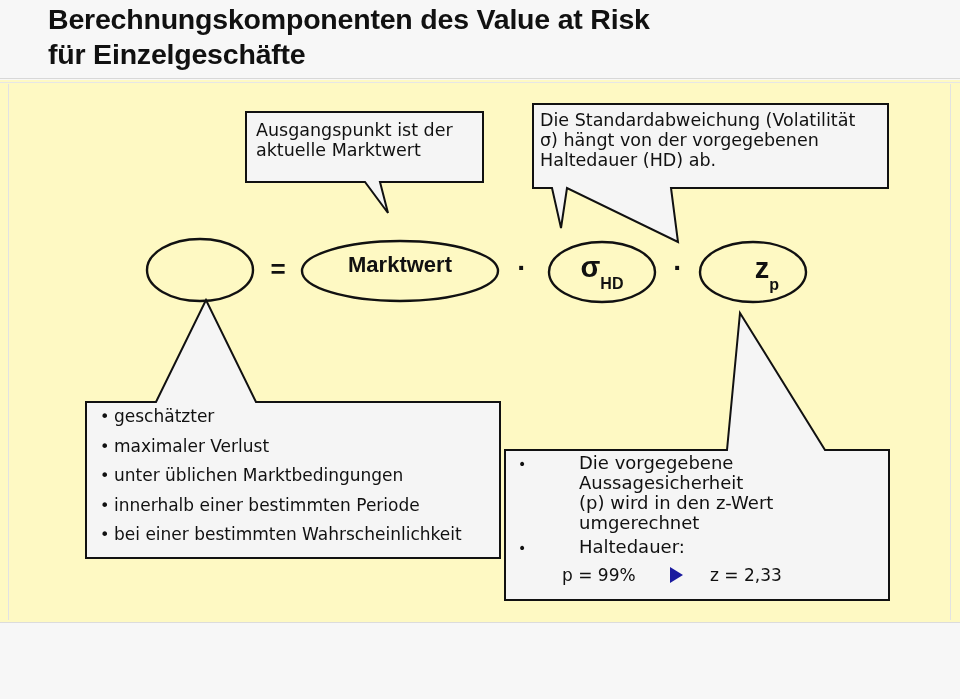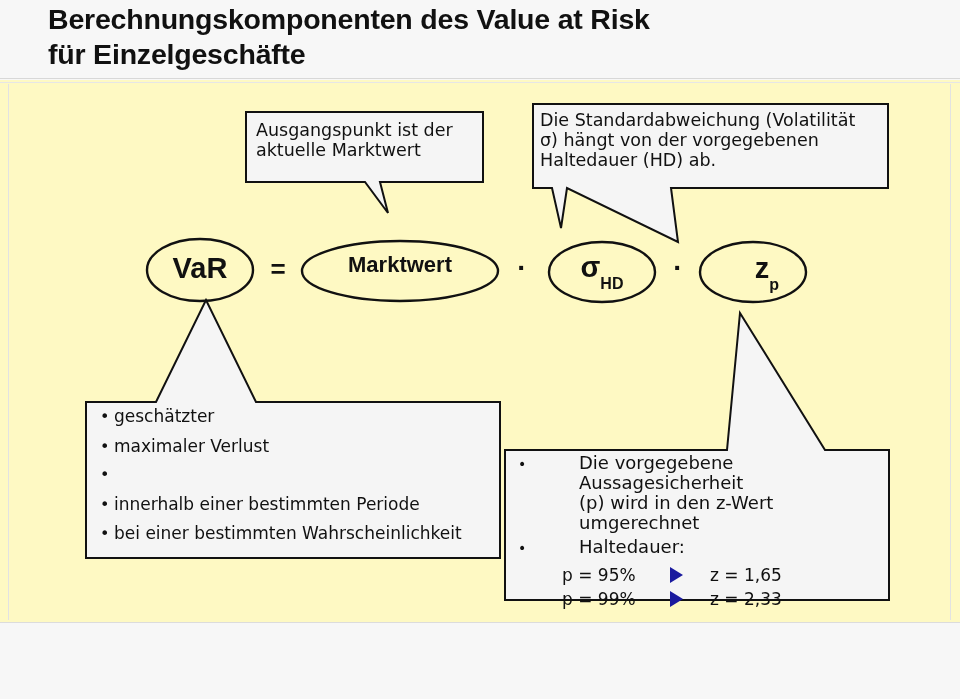--- a/index.html
+++ b/index.html
@@ -224,66 +224,59 @@
 
     <path d="M505,450 L727,450 L740,313 L825,450 L889,450 L889,600 L505,600 Z" fill="#f5f5f5" stroke="#111111" stroke-width="2" stroke-linejoin="miter"></path>
   </svg>
 
   <div class="callout-text" id="callout-markt-text">Ausgangspunkt ist der
 aktuelle Marktwert</div>
   <div class="callout-text" id="callout-vola-text">Die Standardabweichung (Volatilität
 σ) hängt von der vorgegebenen
 Haltedauer (HD) ab.</div>
 
-  <div class="formula-label" id="lbl-var">VaR</div>
   <div class="operator" id="op-equals">=</div>
   <div class="formula-label" id="lbl-marktwert">Marktwert</div>
   <div class="operator" id="op-dot1">·</div>
   <div class="formula-label" id="lbl-sigma"><span>σ</span><span class="sub">HD</span></div>
   <div class="operator" id="op-dot2">·</div>
   <div class="formula-label" id="lbl-z"><span>z</span><span class="sub">p</span></div>
 
   <div id="left-bullets">
     <div class="bullet-row">
       <span class="dot">•</span>
       <span class="txt">geschätzter</span>
     </div>
     <div class="bullet-row">
       <span class="dot">•</span>
       <span class="txt">maximaler Verlust</span>
     </div>
     <div class="bullet-row">
       <span class="dot">•</span>
+      <span class="txt">unter üblichen Marktbedingungen</span>
     </div>
     <div class="bullet-row">
       <span class="dot">•</span>
       <span class="txt">innerhalb einer bestimmten Periode</span>
     </div>
     <div class="bullet-row">
       <span class="dot">•</span>
       <span class="txt">bei einer bestimmten Wahrscheinlichkeit</span>
     </div>
   </div>
 
   <div id="right-bullets">
     <div class="bullet-row">
       <span class="dot">•</span>
       <span class="txt">Die vorgegebene Aussagesicherheit
 (p) wird in den z-Wert umgerechnet</span>
     </div>
     <div class="bullet-row">
       <span class="dot">•</span>
       <span class="txt">Haltedauer:</span>
-    </div>
-    <div class="example-row">
-      <span class="p-val">p = 95%</span>
-      <span class="arrow-cell">
-        <span class="tri"></span>
-      </span>
-      <span>z = 1,65</span>
     </div>
     <div class="example-row">
       <span class="p-val">p = 99%</span>
       <span class="arrow-cell">
         <span class="tri"></span>
       </span>
       <span>z = 2,33</span>
     </div>
   </div>
 

